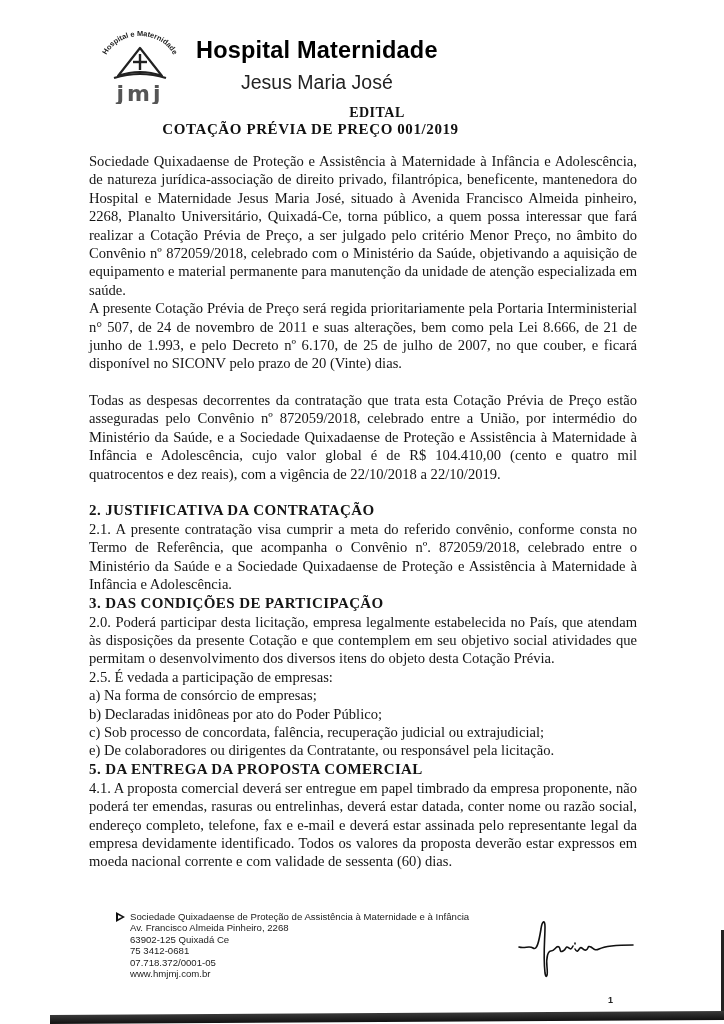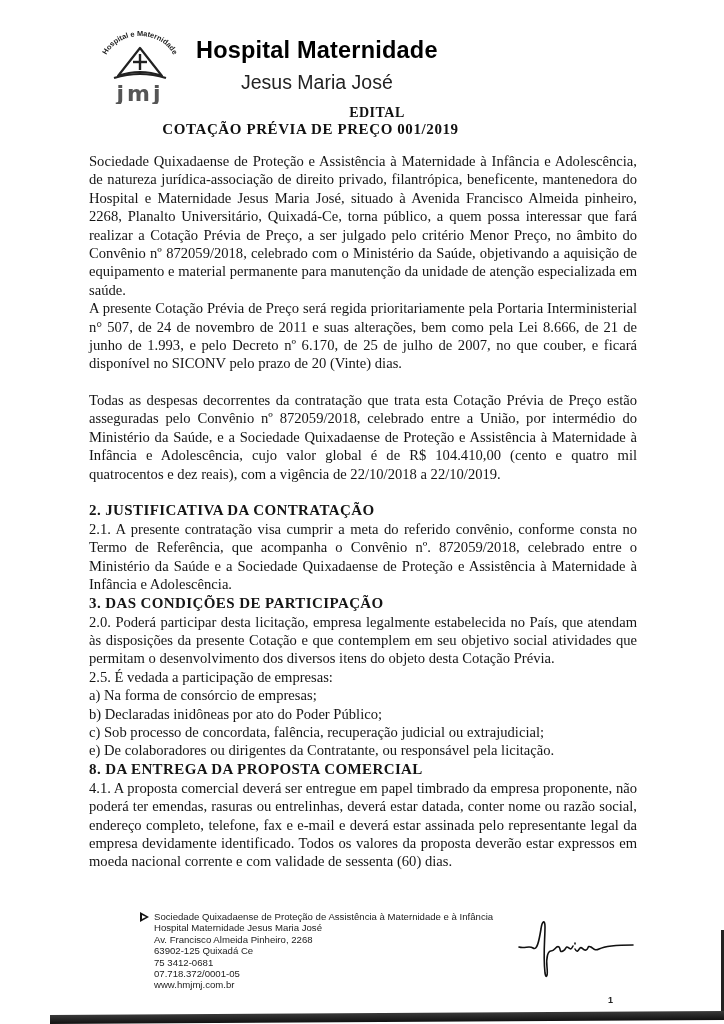--- a/index.html
+++ b/index.html
@@ -45,21 +45,21 @@
   .body p { margin: 0; text-align: justify; }
   .body .gap { height: 18px; }
   .body h2 {
     margin: 0; font-size: 15px; font-weight: bold; letter-spacing: 0.4px; line-height: 19px;
   }
   .body .item { text-align: justify; }
 
   
   .footer {
     position: absolute; left: 130px; top: 911px;
-    font-family: "Liberation Sans", sans-serif; font-size: 9.6px; line-height: 11.4px; color: #222; margin-left: 24px;
+    font-family: "Liberation Sans", sans-serif; font-size: 9.6px; line-height: 11.4px; color: #222;
   }
   .footer .row { white-space: nowrap; }
   .footer-arrow {
     position: absolute; left: -14px; top: 1px; width: 0; height: 0;
     border-top: 5px solid transparent; border-bottom: 5px solid transparent; border-left: 9px solid #111;
   }
   .footer-arrow::after {
     content: ""; position: absolute; left: -7px; top: -2.5px; width: 0; height: 0;
     border-top: 2.5px solid transparent; border-bottom: 2.5px solid transparent; border-left: 4px solid #fff;
   }
@@ -106,28 +106,27 @@
     <p class="item">2.1. A presente contratação visa cumprir a meta do referido convênio, conforme consta no Termo de Referência, que acompanha o Convênio nº. 872059/2018, celebrado entre o Ministério da Saúde e a Sociedade Quixadaense de Proteção e Assistência à Maternidade à Infância e Adolescência.</p>
 
     <h2>3. DAS CONDIÇÕES DE PARTICIPAÇÃO</h2>
     <p class="item">2.0. Poderá participar desta licitação, empresa legalmente estabelecida no País, que atendam às disposições da presente Cotação e que contemplem em seu objetivo social atividades que permitam o desenvolvimento dos diversos itens do objeto desta Cotação Prévia.</p>
     <p class="item">2.5. É vedada a participação de empresas:</p>
     <p class="item">a) Na forma de consórcio de empresas;</p>
     <p class="item">b) Declaradas inidôneas por ato do Poder Público;</p>
     <p class="item">c) Sob processo de concordata, falência, recuperação judicial ou extrajudicial;</p>
     <p class="item">e) De colaboradores ou dirigentes da Contratante, ou responsável pela licitação.</p>
 
-    <h2>8. DA ENTREGA DA PROPOSTA COMERCIAL</h2>
+    <h2>5. DA ENTREGA DA PROPOSTA COMERCIAL</h2>
     <p class="item">4.1. A proposta comercial deverá ser entregue em papel timbrado da empresa proponente, não poderá ter emendas, rasuras ou entrelinhas, deverá estar datada, conter nome ou razão social, endereço completo, telefone, fax e e-mail e deverá estar assinada pelo representante legal da empresa devidamente identificado. Todos os valores da proposta deverão estar expressos em moeda nacional corrente e com validade de sessenta (60) dias.</p>
   </div>
 
   <div class="footer">
     <span class="footer-arrow"></span>
     <div class="row">Sociedade Quixadaense de Proteção de Assistência à Maternidade e à Infância</div>
-    <div class="row">Hospital Maternidade Jesus Maria José</div>
     <div class="row">Av. Francisco Almeida Pinheiro, 2268</div>
     <div class="row">63902-125 Quixadá Ce</div>
     <div class="row">75 3412-0681</div>
     <div class="row">07.718.372/0001-05</div>
     <div class="row">www.hmjmj.com.br</div>
   </div>
 
   <svg class="signature" viewBox="0 0 125 70">
     <path d="M4,32 C10,34 14,30 18,33 C22,36 24,26 26,14 C27,6 30,4 30,12 C30,24 28,40 30,58 C31,64 33,62 32,52
              C31,42 33,36 36,36 C40,36 41,30 44,32 C46,34 44,38 48,36 C52,34 50,30 54,33 C56,35 57,33 58,31

